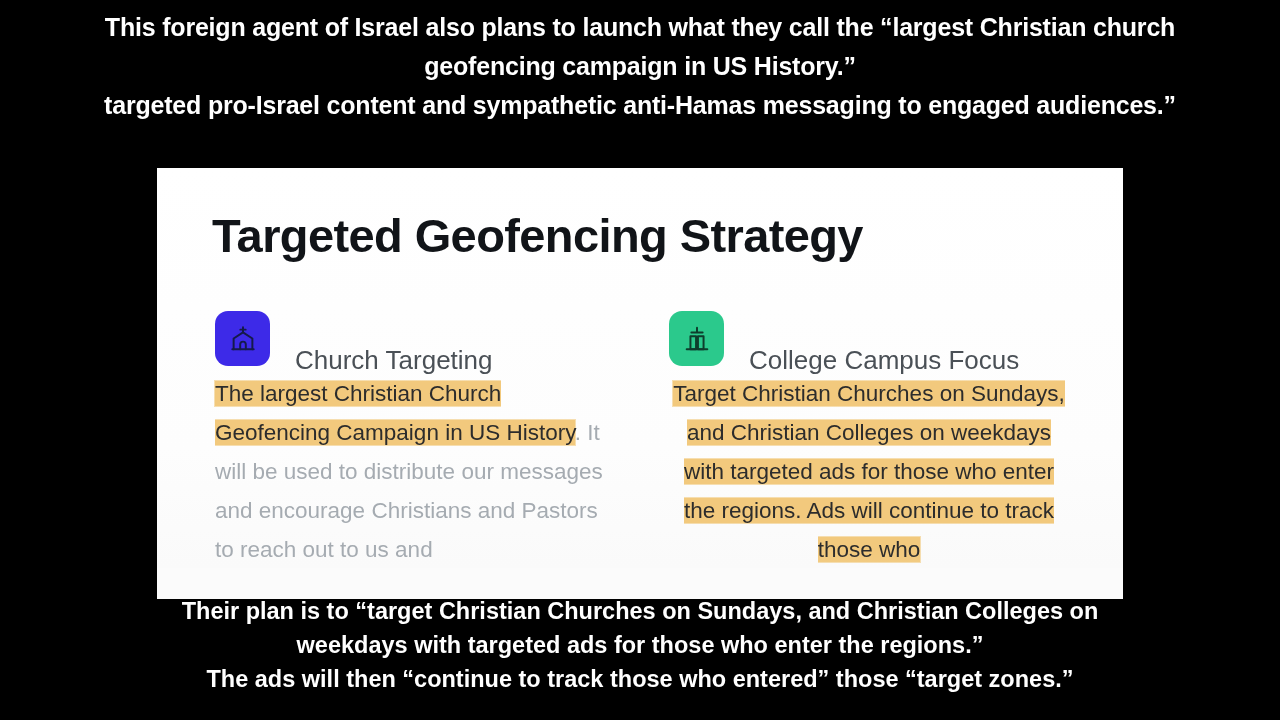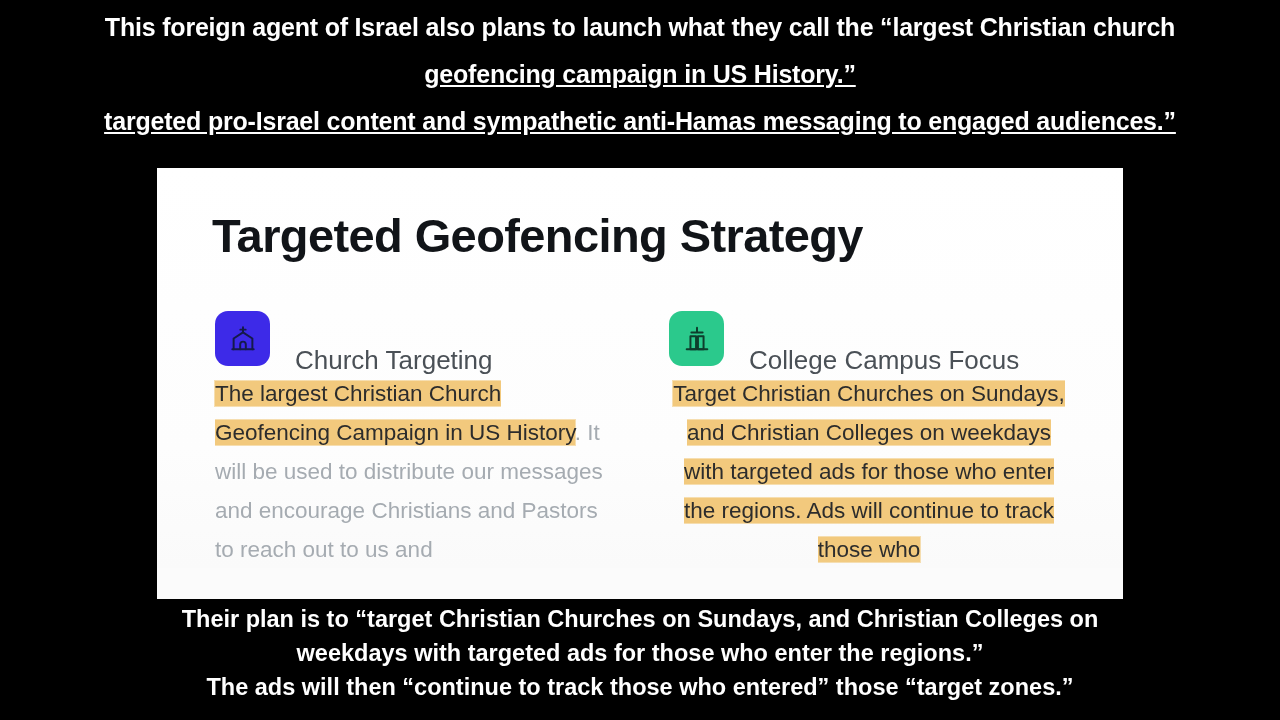--- a/index.html
+++ b/index.html
@@ -30,29 +30,28 @@
     text-align: center;
     font-weight: bold;
     font-size: 25px;
     line-height: 38px;
     letter-spacing: -0.2px;
     color: #ffffff;
     padding: 0 12px;
     box-sizing: border-box;
   }
   .caption-top .para + .para {
-    margin-top: 9px;
-    text-decoration: underline;
+    margin-top: 1px;
   }
 
   
   .caption-bottom {
     position: absolute;
     left: 0;
-    bottom: 16px;
+    bottom: 24px;
     width: 1280px;
     text-align: center;
     font-weight: bold;
     font-size: 23.5px;
     line-height: 34px;
     color: #ffffff;
     padding: 0 20px;
     box-sizing: border-box;
   }
 

